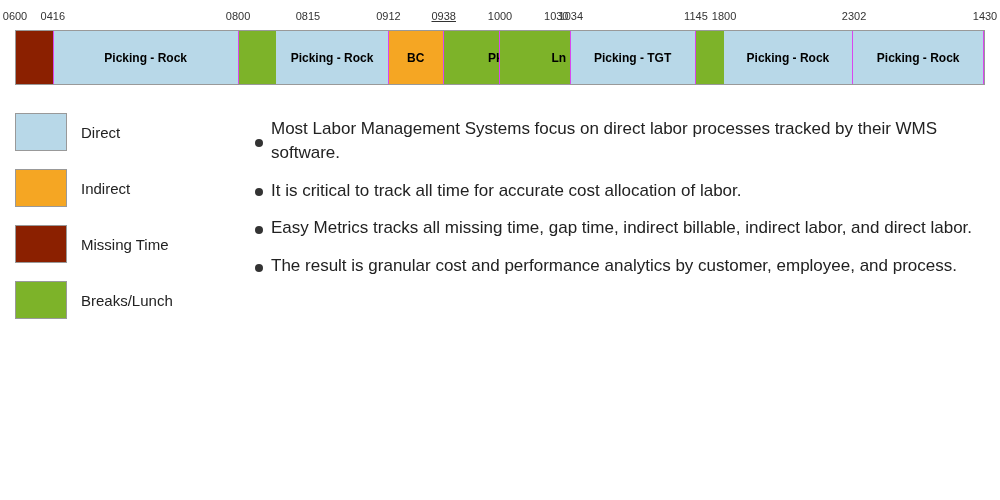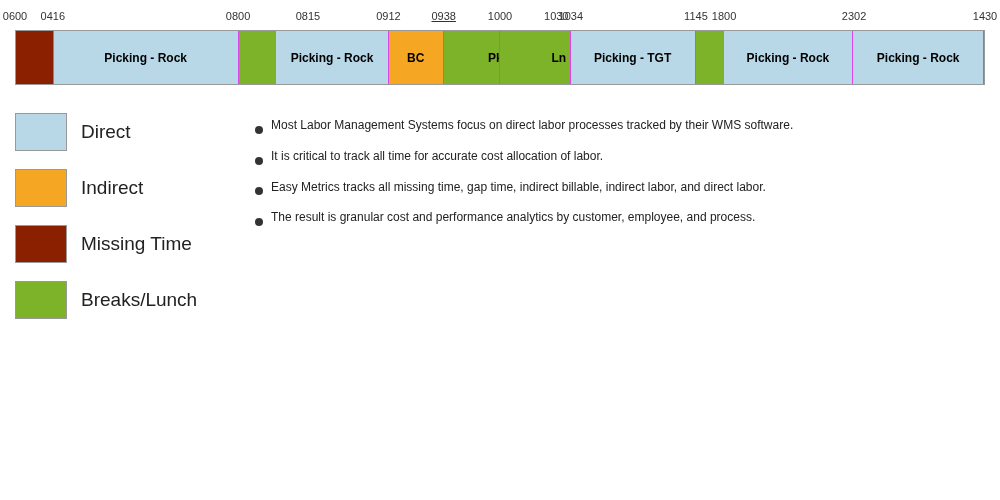--- a/index.html
+++ b/index.html
@@ -90,37 +90,37 @@
     }
 
     .legend-box {
       width: 52px;
       height: 38px;
       border: 1px solid #ccc;
       flex-shrink: 0;
     }
 
     .legend-label {
-      font-size: 19px;
+      font-size: 15px;
       color: #222;
     }
 
     .bullets {
       flex: 1;
       display: flex;
       flex-direction: column;
       gap: 14px;
       padding-top: 4px;
     }
 
     .bullet-item {
       display: flex;
-      align-items: flex-end;
+      align-items: center;
       gap: 8px;
-      font-size: 12px;
+      font-size: 17px;
       line-height: 1.4;
     }
 
     .bullet-dot {
       width: 8px;
       height: 8px;
       background: #333;
       border-radius: 50%;
       margin-top: 4px;
       flex-shrink: 0;

